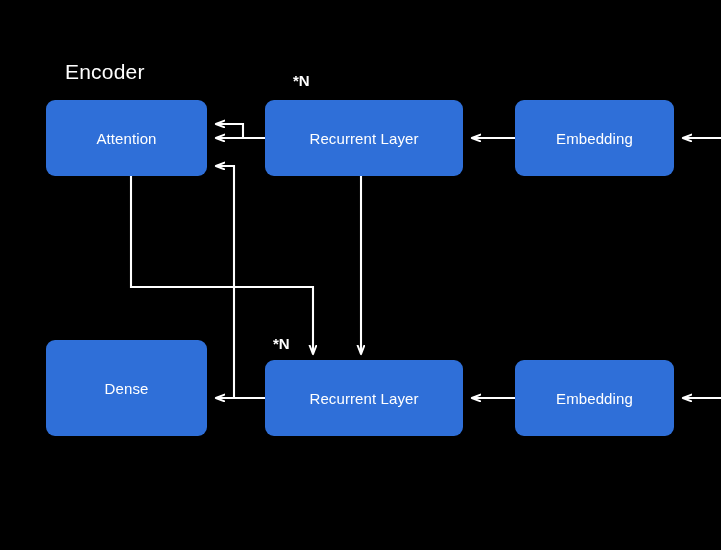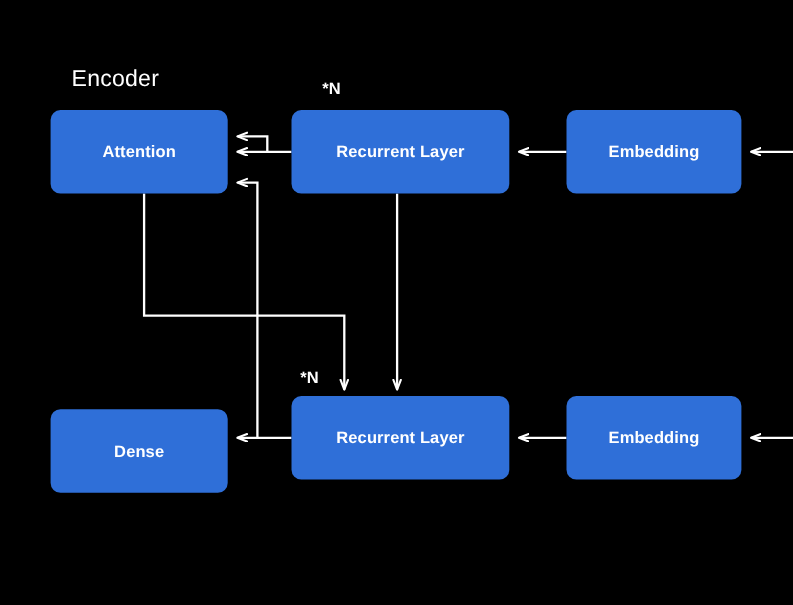--- a/index.html
+++ b/index.html
@@ -17,21 +17,21 @@
   }
   .node {
     position: absolute;
     background: #2f6fd8;
     border-radius: 9px;
     display: flex;
     align-items: center;
     justify-content: center;
     color: #ffffff;
     font-size: 15px;
-    font-weight: 700;
+    font-weight: 400;
     letter-spacing: 0.1px;
     box-sizing: border-box;
   }
   .section-label {
     position: absolute;
     color: #ffffff;
     font-size: 21px;
     font-weight: 400;
     letter-spacing: 0.2px;
     white-space: nowrap;
@@ -90,17 +90,17 @@
 
   <div class="section-label" style="left:65px; top:44px;">Encoder</div>
 
   <div class="n-label" style="left:293px; top:72px;">*N</div>
   <div class="n-label" style="left:273px; top:335px;">*N</div>
 
   <div class="node" style="left:46px;  top:100px; width:161px; height:76px;">Attention</div>
   <div class="node" style="left:265px; top:100px; width:198px; height:76px;">Recurrent Layer</div>
   <div class="node" style="left:515px; top:100px; width:159px; height:76px;">Embedding</div>
 
-  <div class="node" style="left:46px;  top:372px; width:161px; height:76px;">Dense</div>
+  <div class="node" style="left:46px;  top:340px; width:161px; height:96px;">Dense</div>
   <div class="node" style="left:265px; top:360px; width:198px; height:76px;">Recurrent Layer</div>
   <div class="node" style="left:515px; top:360px; width:159px; height:76px;">Embedding</div>
 
 </div>
 
 </body></html>

